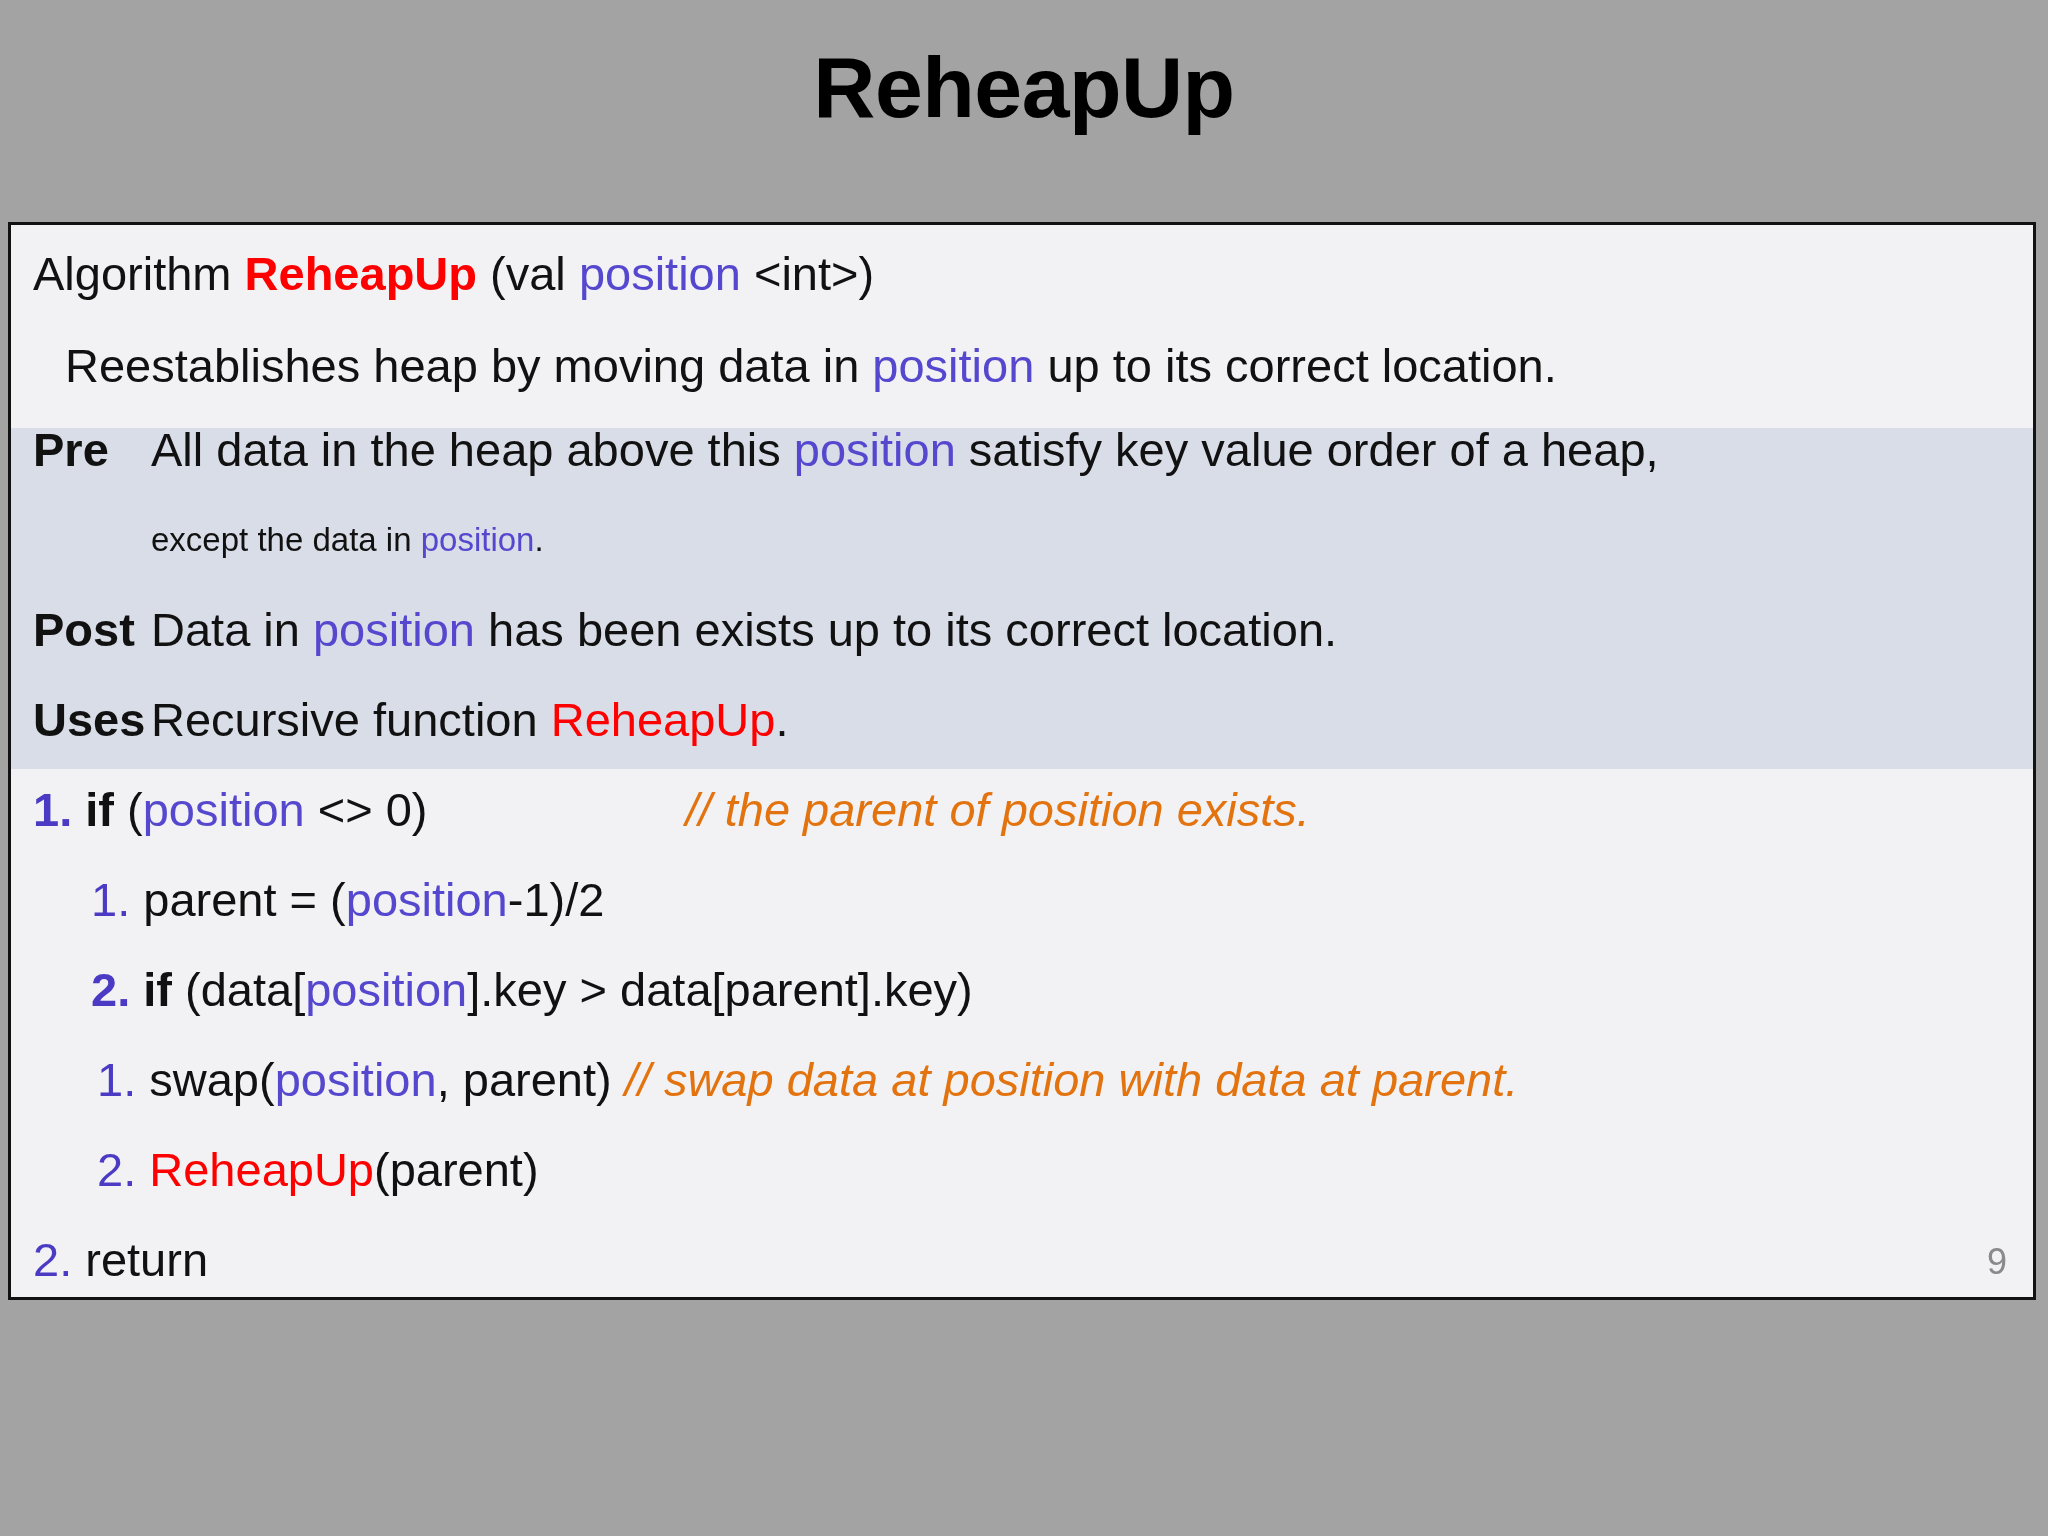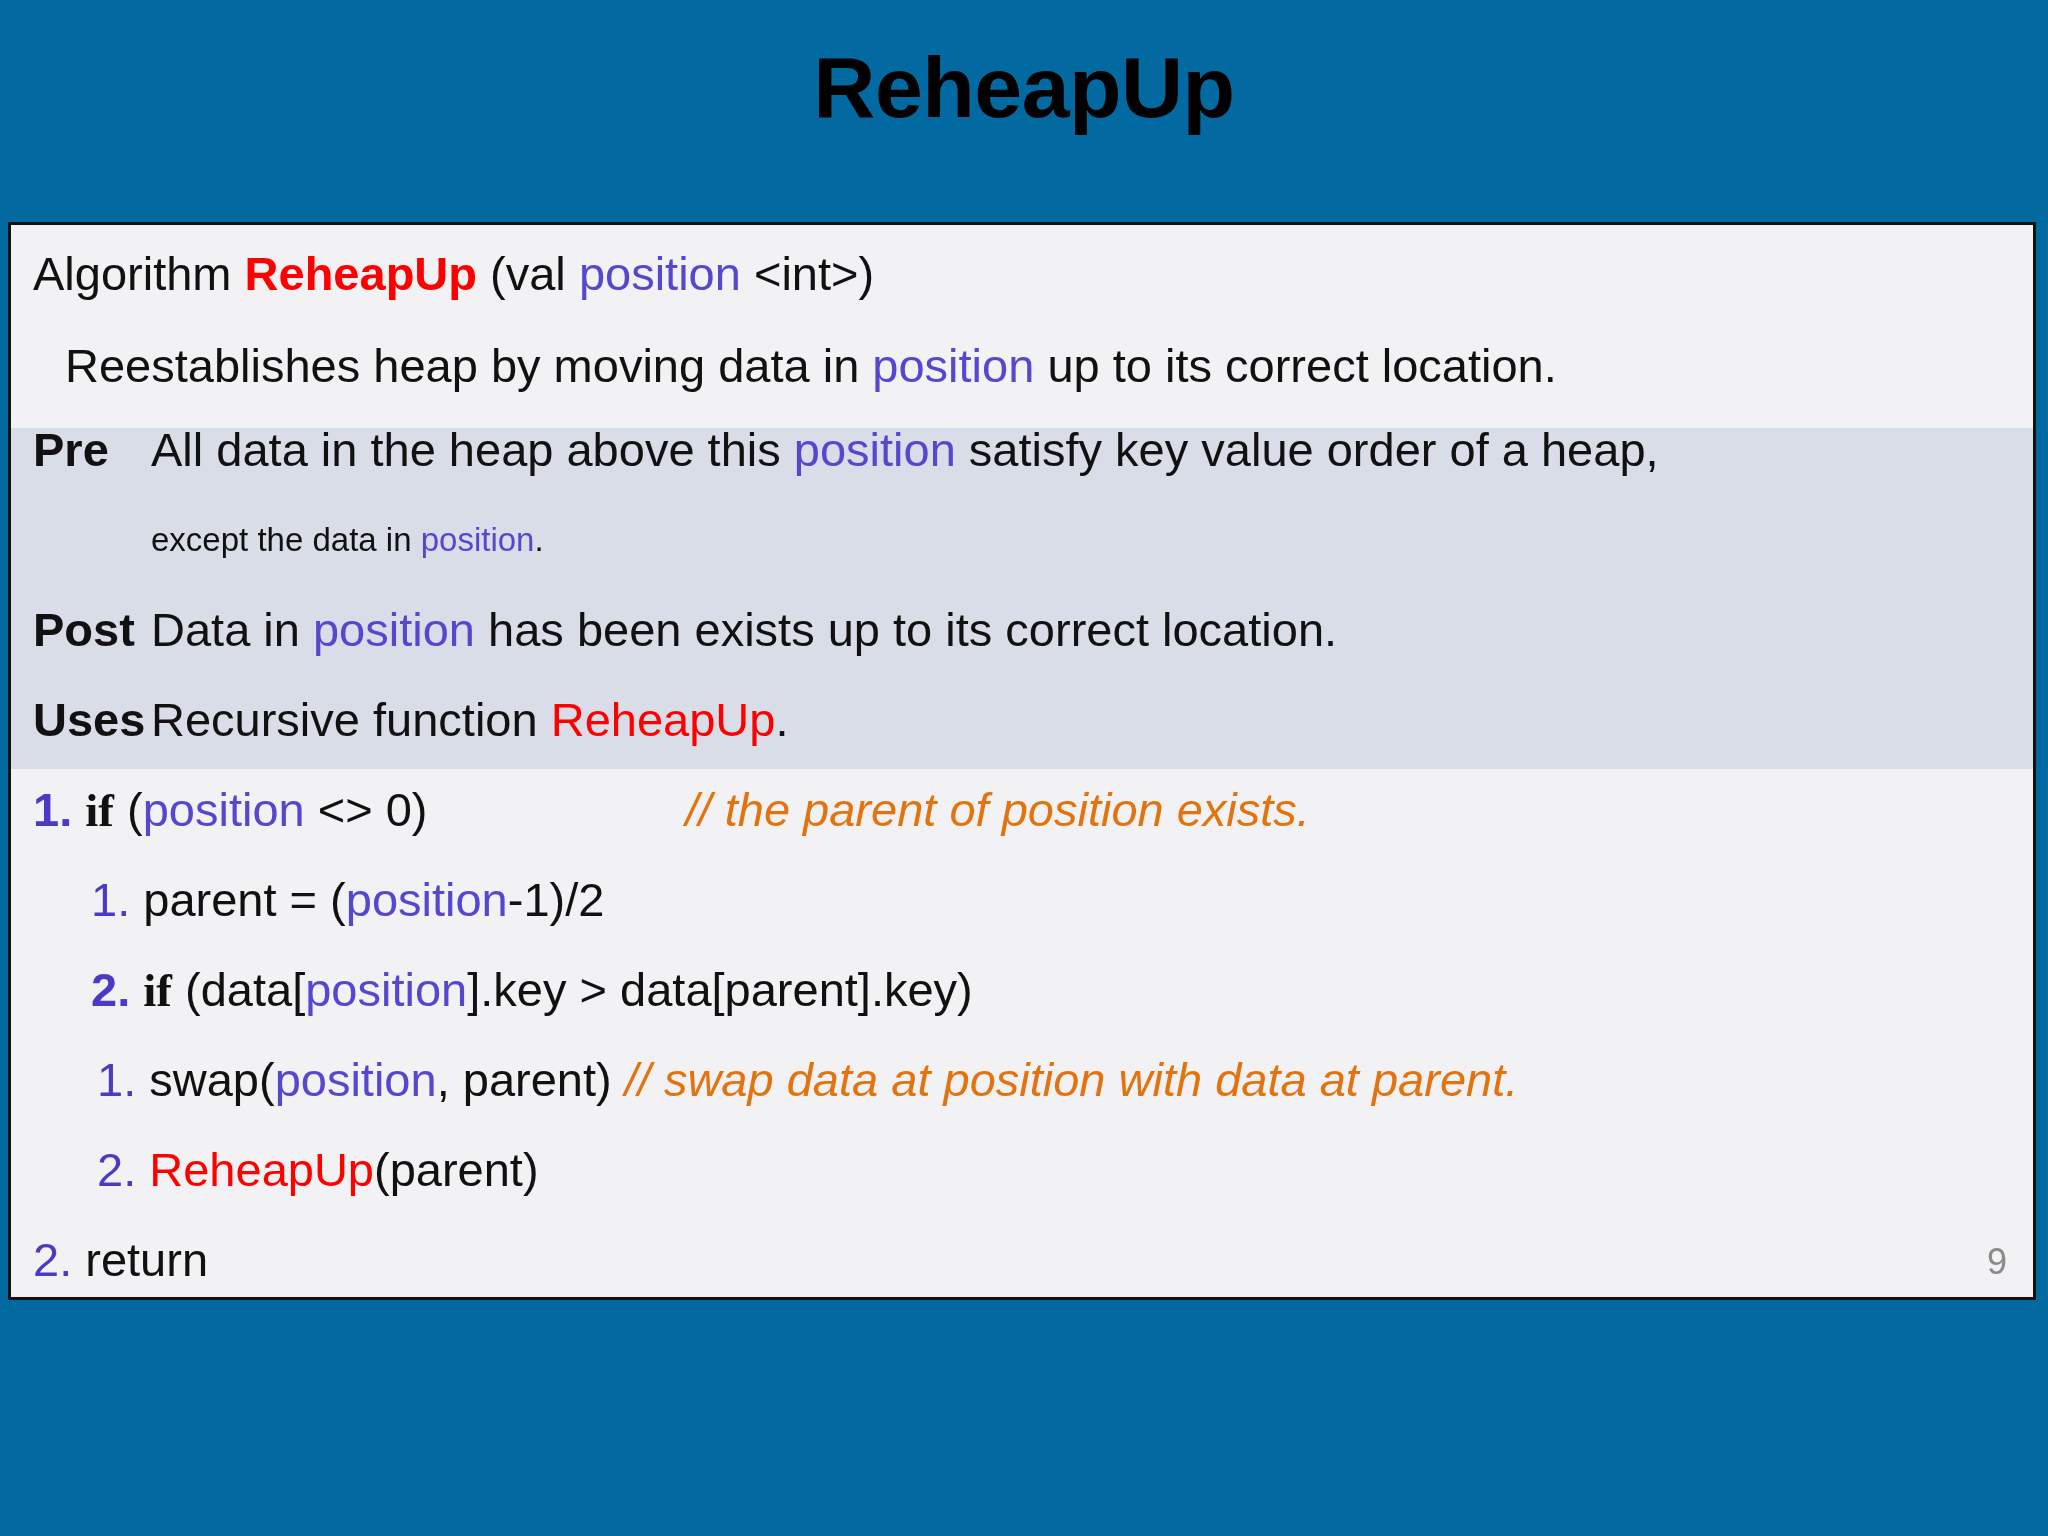--- a/index.html
+++ b/index.html
@@ -11,21 +11,21 @@
     width: 2048px;
     height: 1536px;
     font-family: "Liberation Sans", sans-serif;
     overflow: hidden;
     position: relative;
   }
 
   .slide {
     position: absolute;
     inset: 0;
-    background: #0369a1;
+    background: #a3a3a3;
   }
 
   
   .slide-title {
     position: absolute;
     top: 40px;
     left: 0;
     width: 2048px;
     text-align: center;
     font-size: 86px;
@@ -111,21 +111,21 @@
     line-height: 90px;
     white-space: nowrap;
     color: #111111;
   }
   .step.lvl1 { padding-left: 22px; }
   .step.lvl2 { padding-left: 80px; }
   .step.lvl3 { padding-left: 86px; }
 
   .num        { color: #4B3BC4; }
   .num.b      { color: #4B3BC4; font-weight: bold; }
-  .kw         { font-weight: bold; color: #111111; font-family: Liberation Serif, serif; }
+  .kw         { font-weight: bold; color: #111111; }
   .var        { color: #5548CF; }
   .fn         { color: #FF0000; }
   .fn.b       { color: #FF0000; font-weight: bold; }
   .cmt        { color: #E2730E; font-style: italic; }
   .gap        { display: inline-block; width: 258px; }
 
   
   .page-num {
     position: absolute;
     right: 26px;

